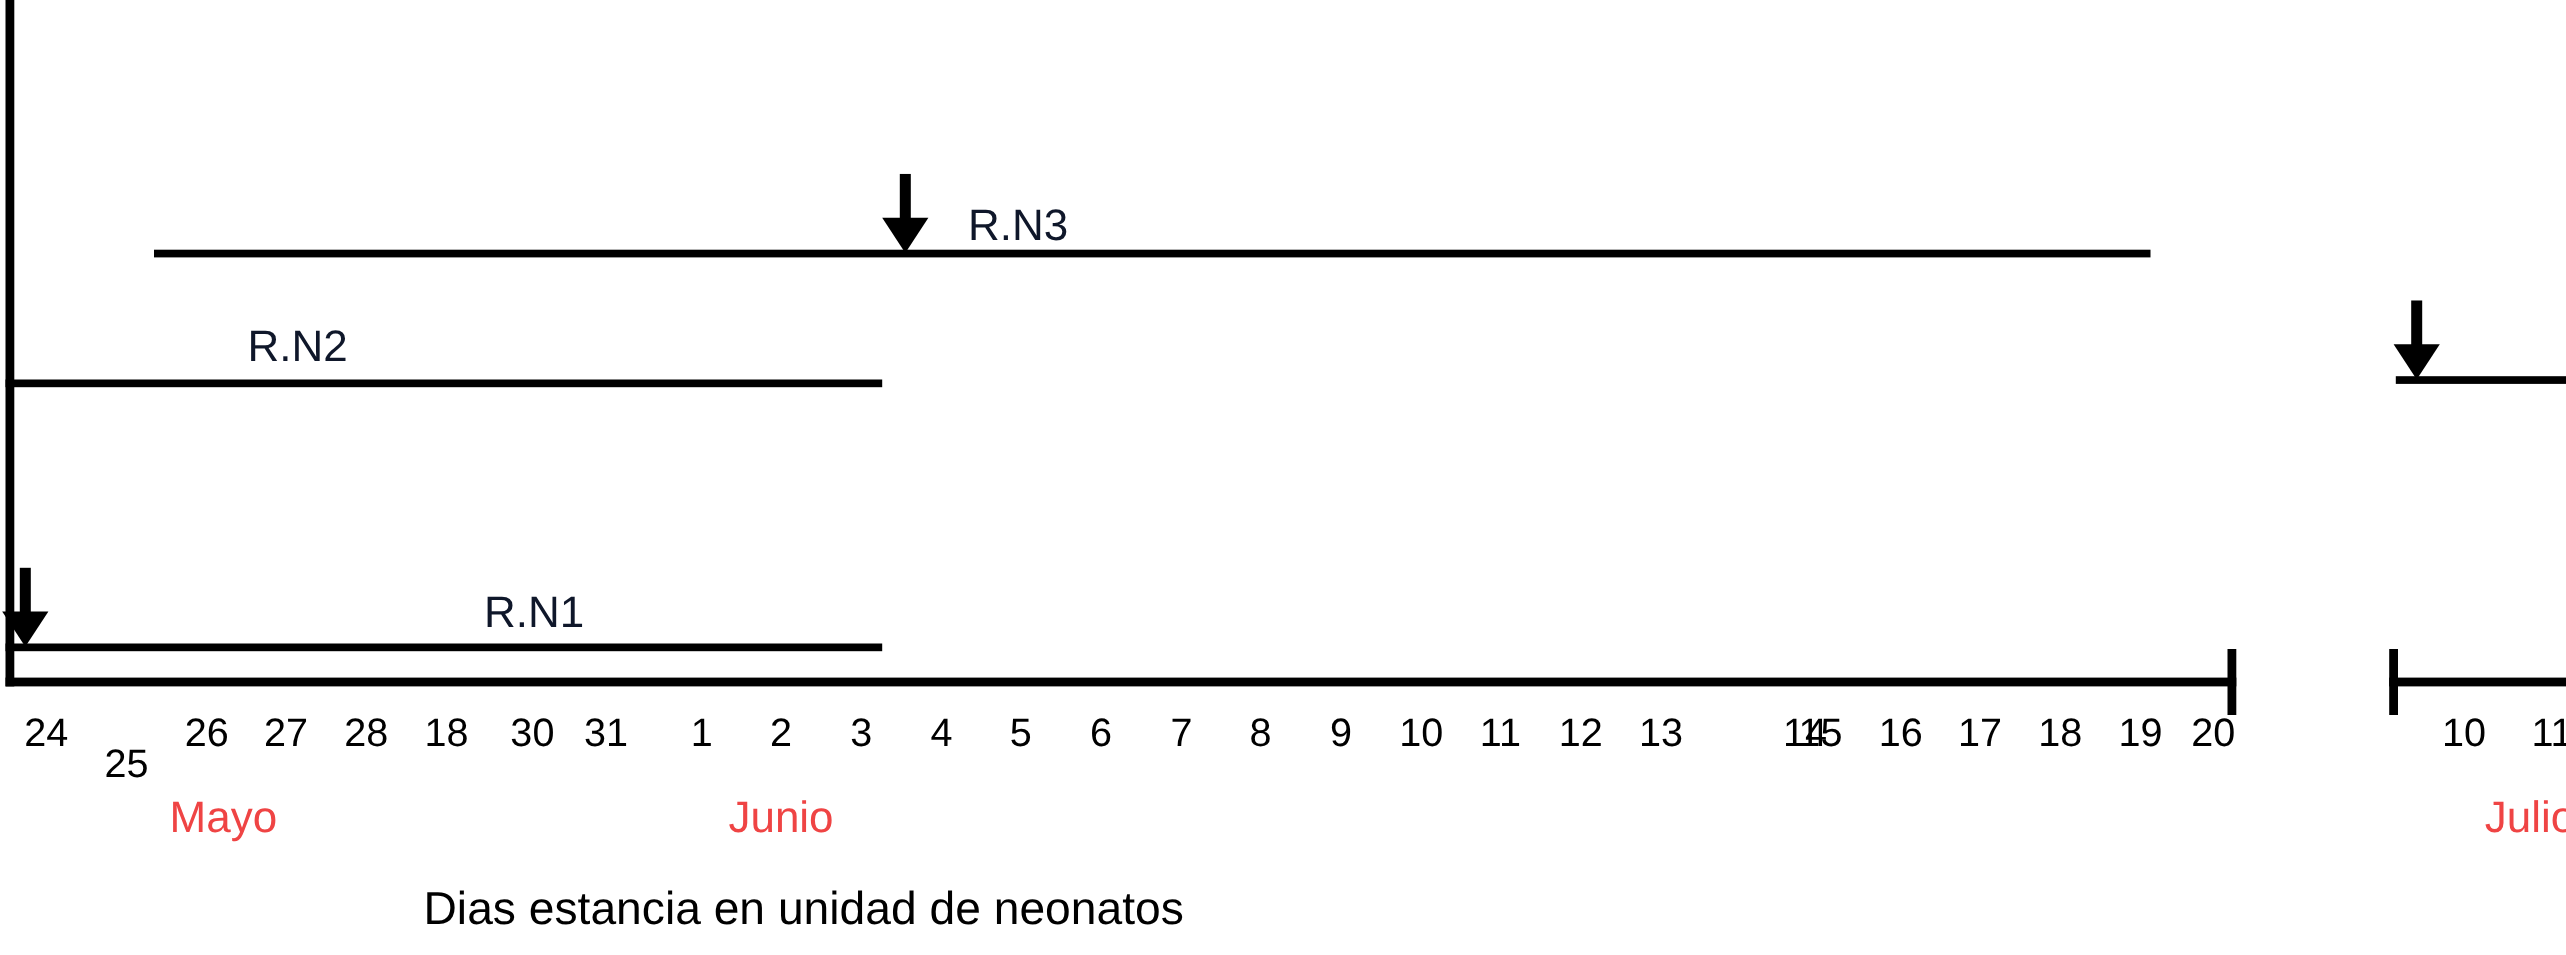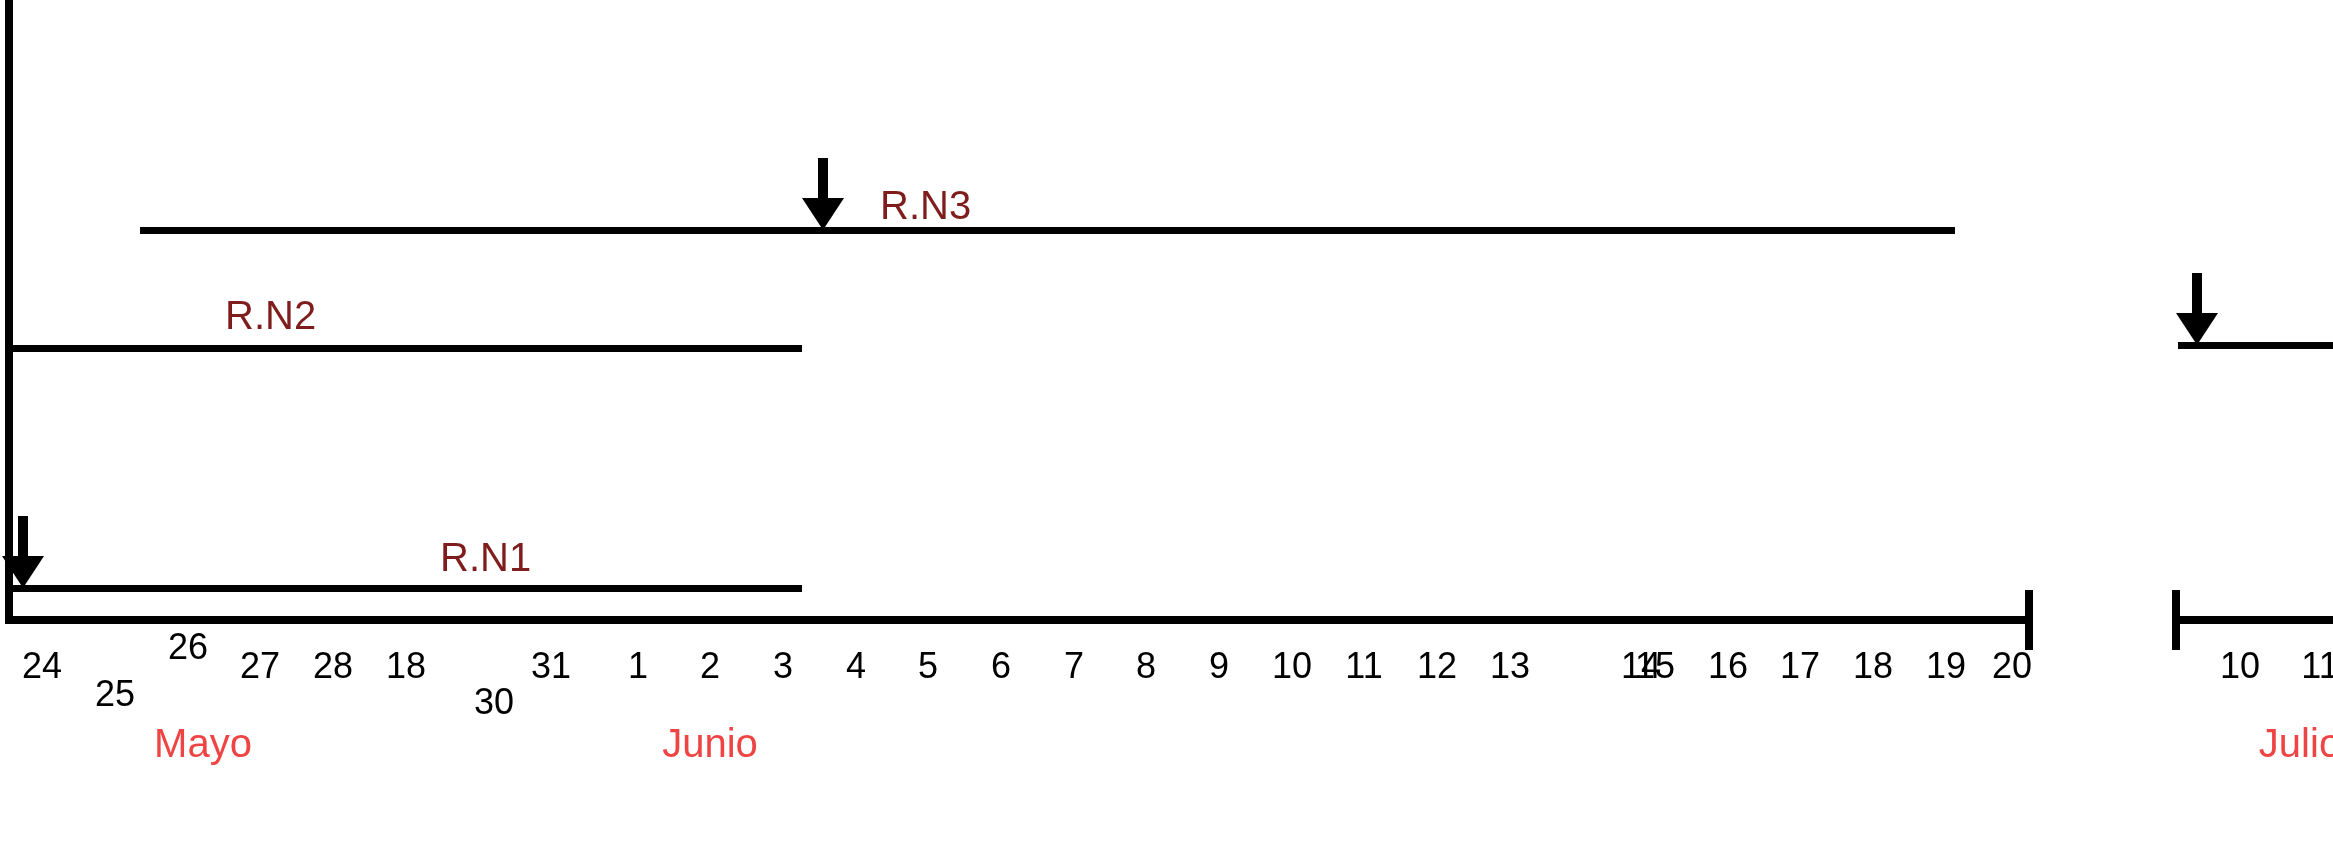--- a/index.html
+++ b/index.html
@@ -53,21 +53,21 @@
     width: 100%;
     height: 100%;
   }
 
   
   .bar-label {
     position: absolute;
     font-size: 40px;
     line-height: 1;
     white-space: nowrap;
-    color: #7f1d1d;
+    color: #0f172a;
   }
   .tick-label {
     position: absolute;
     font-size: 36px;
     line-height: 1;
     text-align: center;
     white-space: nowrap;
     color: #000000;
     transform: translateX(-50%);
   }
@@ -133,25 +133,25 @@
   <div class="event-arrow" style="left:2174px; top:273px;">
     <svg viewBox="0 0 46 74" xmlns="http://www.w3.org/2000/svg" aria-hidden="true">
       <rect x="18" y="0" width="10" height="44" fill="#000000"></rect>
       <polygon points="2,40 44,40 23,72" fill="#000000"></polygon>
     </svg>
   </div>
 
   <div>
     <span class="tick-label" style="left:42px;   top:648px;text-align:right;">24</span>
     <span class="tick-label" style="left:115px;  top:676px;">25</span>
-    <span class="tick-label" style="left:188px;  top:629px;">26</span>
+    <span class="tick-label" style="left:188px;  top:648px;">26</span>
     <span class="tick-label" style="left:260px;  top:648px;">27</span>
     <span class="tick-label" style="left:333px;  top:648px;">28</span>
     <span class="tick-label" style="left:406px;  top:648px;">18</span>
-    <span class="tick-label" style="left:494px;  top:648px;margin-top:36px;">30</span>
+    <span class="tick-label" style="left:484px;  top:648px;">30</span>
     <span class="tick-label" style="left:551px;  top:648px;">31</span>
     <span class="tick-label" style="left:638px;  top:648px;">1</span>
     <span class="tick-label" style="left:710px;  top:648px;">2</span>
     <span class="tick-label" style="left:783px;  top:648px;">3</span>
     <span class="tick-label" style="left:856px;  top:648px;">4</span>
     <span class="tick-label" style="left:928px;  top:648px;">5</span>
     <span class="tick-label" style="left:1001px; top:648px;">6</span>
     <span class="tick-label" style="left:1074px; top:648px;">7</span>
     <span class="tick-label" style="left:1146px; top:648px;">8</span>
     <span class="tick-label" style="left:1219px; top:648px;">9</span>
@@ -172,14 +172,15 @@
     <span class="tick-label" style="left:2240px; top:648px;">10</span>
     <span class="tick-label" style="left:2320px; top:648px;">11</span>
   </div>
 
   <div class="month-label" style="left:203px; top:723px;">Mayo</div>
 
   <div class="month-label" style="left:710px; top:723px;">Junio</div>
 
   <div class="month-label" style="left:2300px; top:723px;">Julio</div>
 
+  <div class="caption" style="left:385px; top:805px;">Dias estancia en unidad de neonatos</div>
 
 </div>
 
 </body></html>

